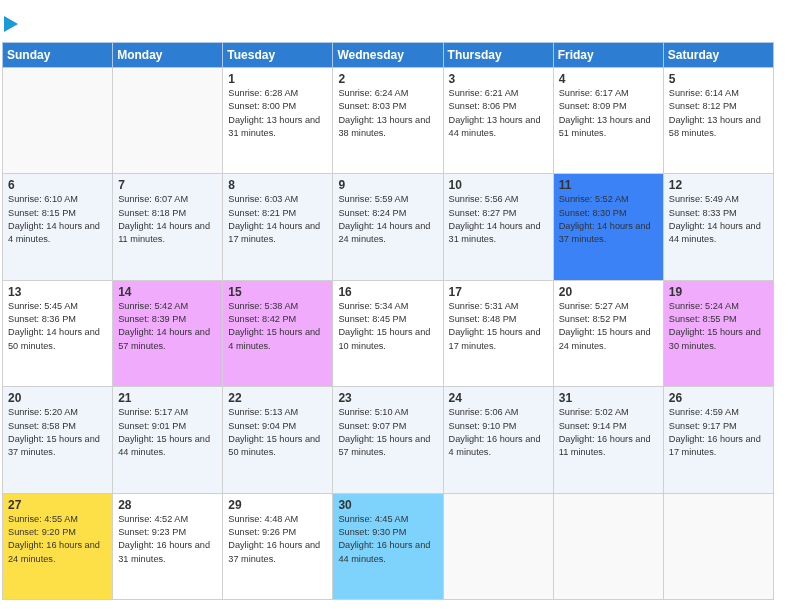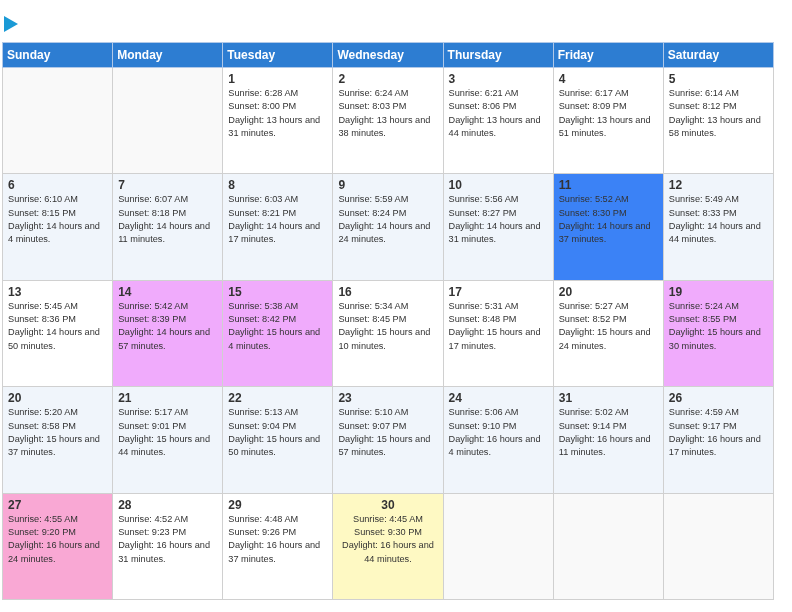--- a/index.html
+++ b/index.html
@@ -241,33 +241,33 @@
           <td style="background: rgb(240, 245, 251);">
             <span class="day-num">31</span>
             <div class="day-info">Sunrise: 5:02 AM<br>Sunset: 9:14 PM<br>Daylight: 16 hours and 11 minutes.</div>
           </td>
           <td style="background: rgb(240, 245, 251);">
             <span class="day-num">26</span>
             <div class="day-info">Sunrise: 4:59 AM<br>Sunset: 9:17 PM<br>Daylight: 16 hours and 17 minutes.</div>
           </td>
         </tr>
         <tr>
-          <td style="background: #f9a8d4; margin-left: 39px;">
+          <td style="background: #fde047; margin-left: 39px;">
             <span class="day-num">27</span>
             <div class="day-info">Sunrise: 4:55 AM<br>Sunset: 9:20 PM<br>Daylight: 16 hours and 24 minutes.</div>
           </td>
           <td style="background: rgb(255, 255, 255);">
             <span class="day-num">28</span>
             <div class="day-info">Sunrise: 4:52 AM<br>Sunset: 9:23 PM<br>Daylight: 16 hours and 31 minutes.</div>
           </td>
           <td style="background: rgb(255, 255, 255);">
             <span class="day-num">29</span>
             <div class="day-info">Sunrise: 4:48 AM<br>Sunset: 9:26 PM<br>Daylight: 16 hours and 37 minutes.</div>
           </td>
-          <td style="background: #fef9c3; text-align: center;">
+          <td style="background: #7dd3fc;">
             <span class="day-num">30</span>
             <div class="day-info">Sunrise: 4:45 AM<br>Sunset: 9:30 PM<br>Daylight: 16 hours and 44 minutes.</div>
           </td>
           <td class="empty-cell"></td>
           <td class="empty-cell"></td>
           <td class="empty-cell"></td>
         </tr>
       </tbody>
   </table>
 </div>

